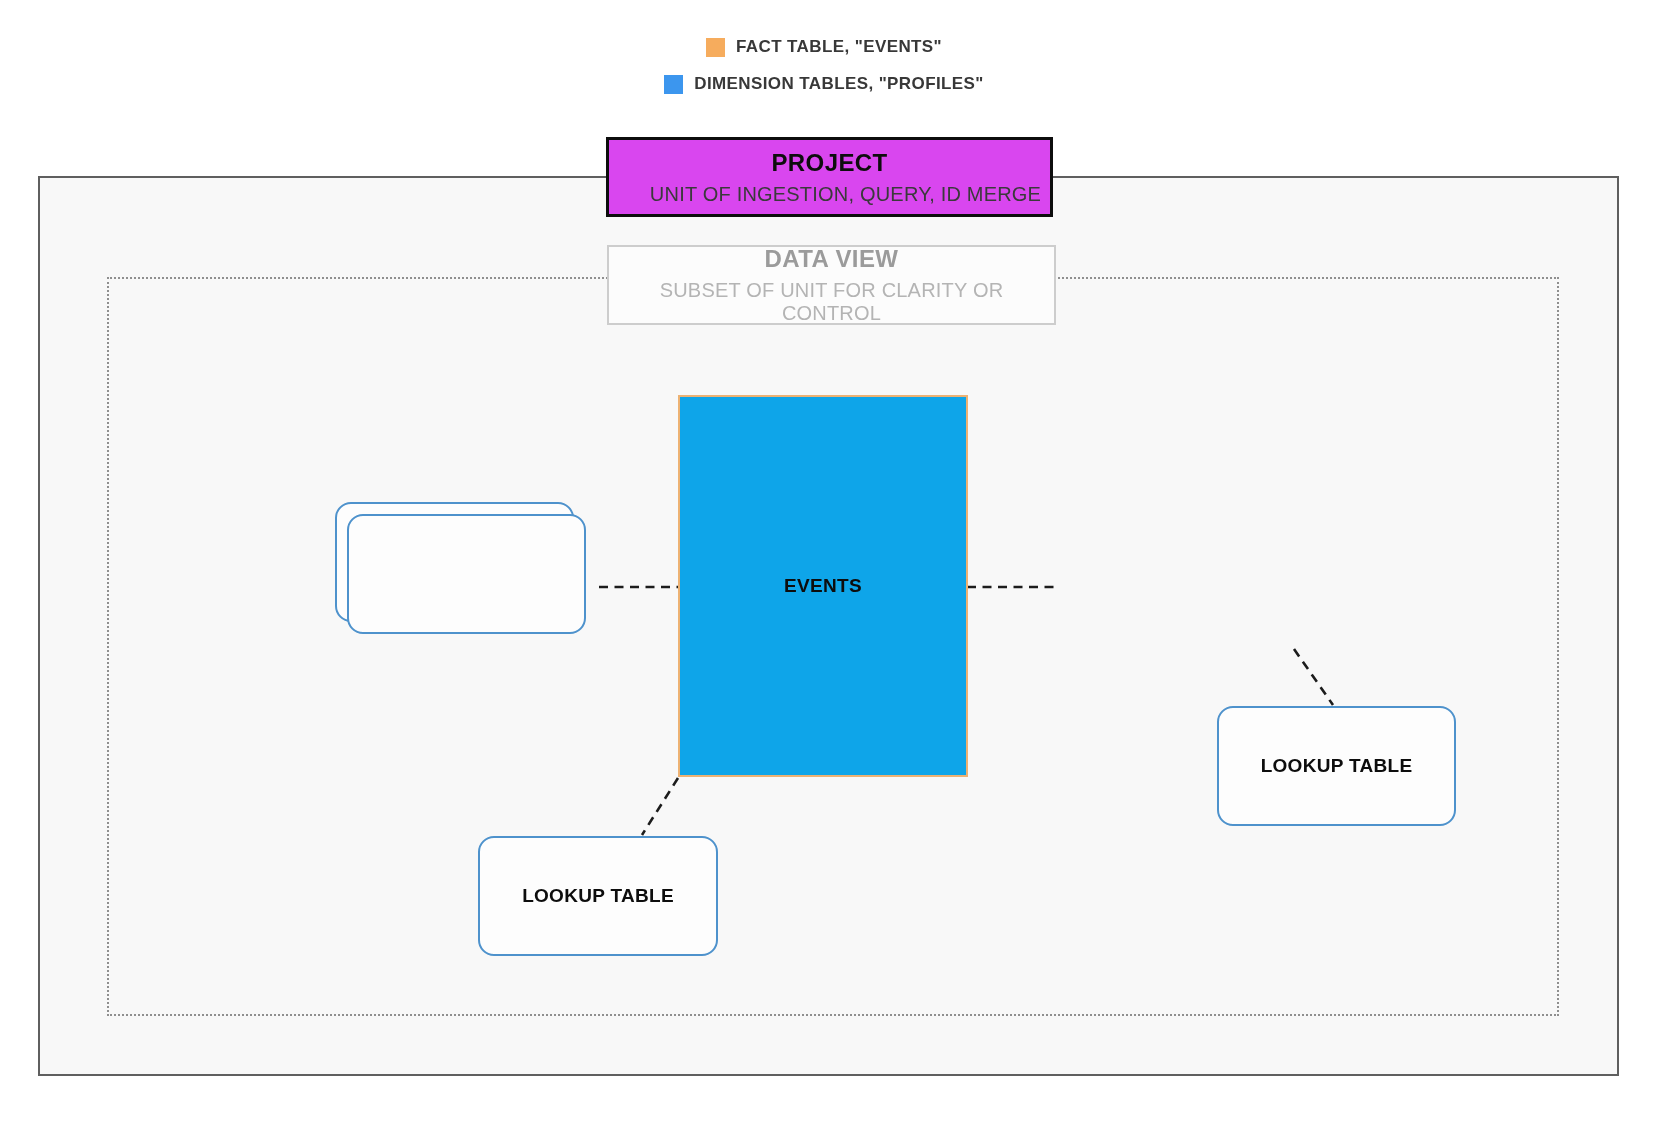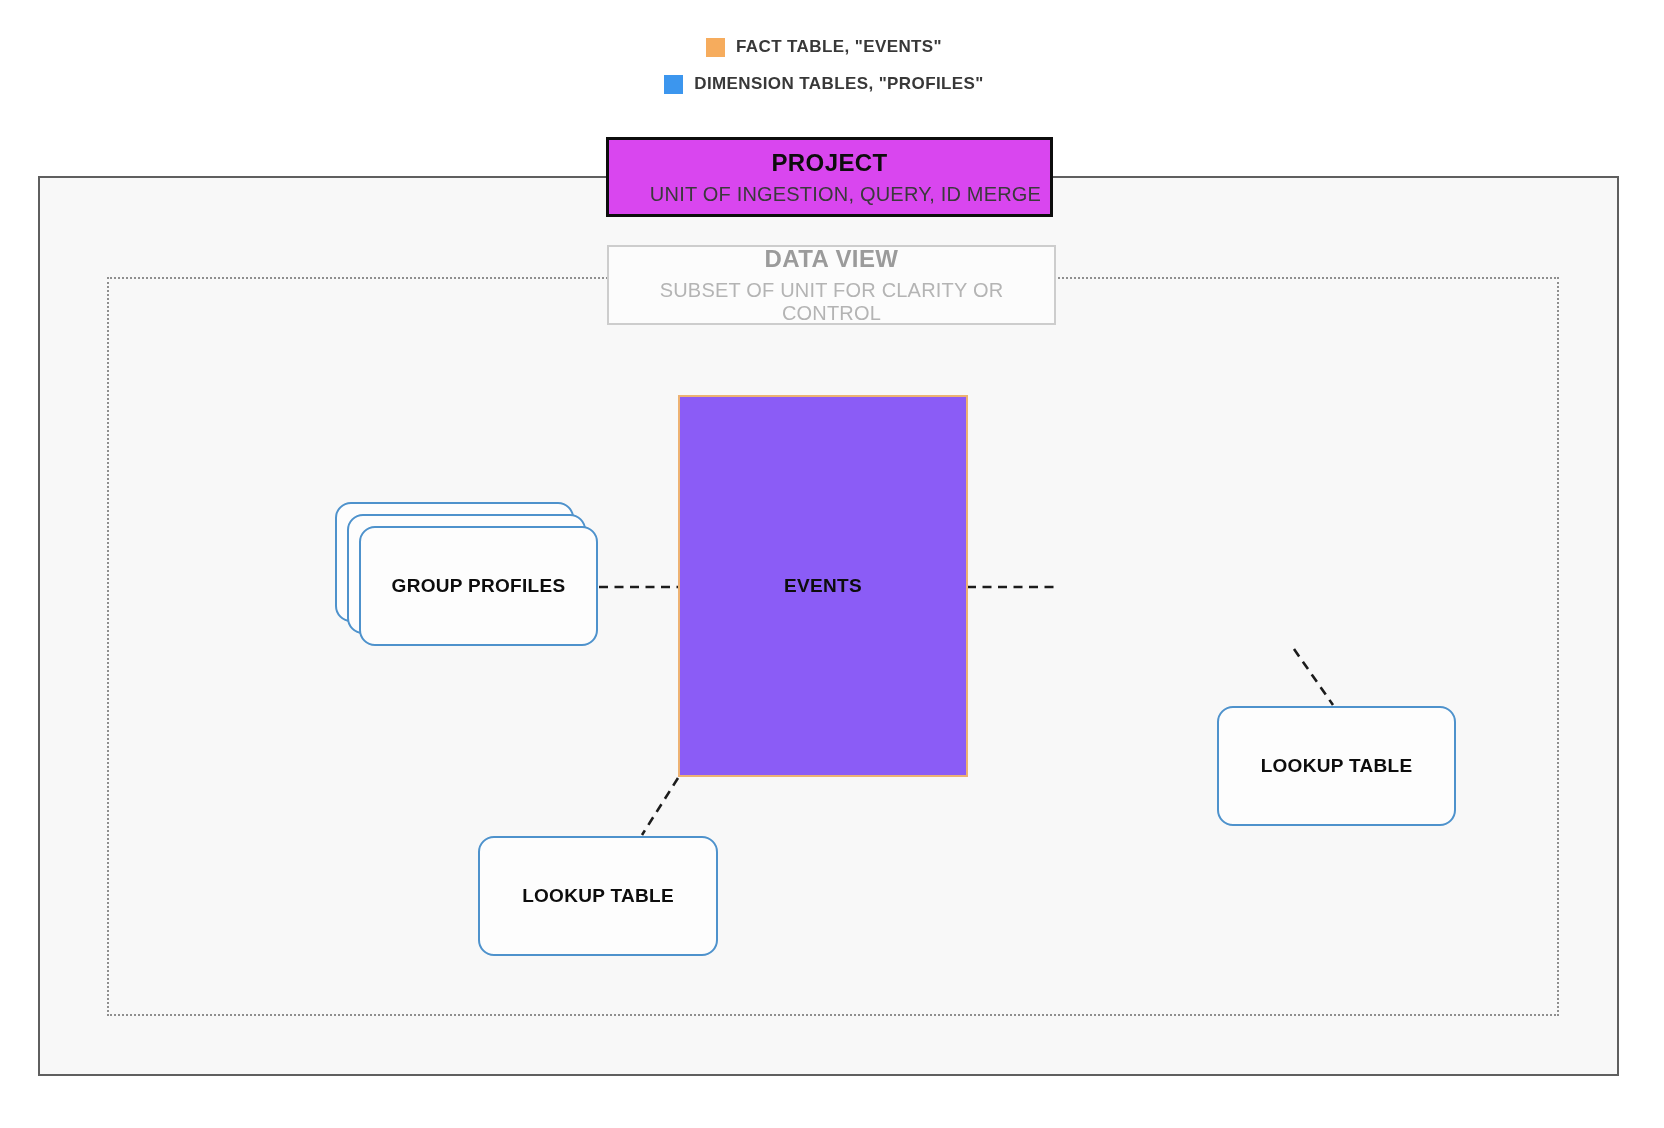--- a/index.html
+++ b/index.html
@@ -115,21 +115,21 @@
     font-size: 19px;
     font-weight: 700;
     color: #0d0d0d;
     letter-spacing: 0.3px;
     white-space: nowrap;
     text-align: center;
   }
   .fact-node {
     left: 678px; top: 395px;
     width: 290px; height: 382px;
-    background: #8b5cf6;
+    background: #0ea5e9;
     border: 2px solid #EDB273;
     justify-content: center;
   }
   .dim-node {
     width: 239px; height: 120px;
     background: #fdfdfd;
     border: 2px solid #4E92CC;
     border-radius: 16px;
   }
   .card-back  { left: 335px; top: 502px; z-index: 4; }
@@ -175,23 +175,20 @@
     <line x1="1294" y1="649" x2="1333" y2="705"></line>
     <line x1="678" y1="778" x2="642" y2="835"></line>
   </svg>
 
   <div class="node fact-node" style="border-color: rgb(237, 178, 115);">
     <span class="node-label">EVENTS</span>
   </div>
 
   <div class="node dim-node card-back" style="border-color: rgb(78, 146, 204);"></div>
   <div class="node dim-node card-mid" style="border-color: rgb(78, 146, 204);"></div>
-  <div class="node dim-node card-front" style="border-color: rgb(78, 146, 204);">
-    <span class="node-label">GROUP PROFILES</span>
-  </div>
 
 
   <div class="node dim-node lookup-table-right" style="border-color: rgb(78, 146, 204);">
     <span class="node-label">LOOKUP TABLE</span>
   </div>
 
   <div class="node dim-node lookup-table-bottom" style="border-color: rgb(78, 146, 204);">
     <span class="node-label">LOOKUP TABLE</span>
   </div>
 

